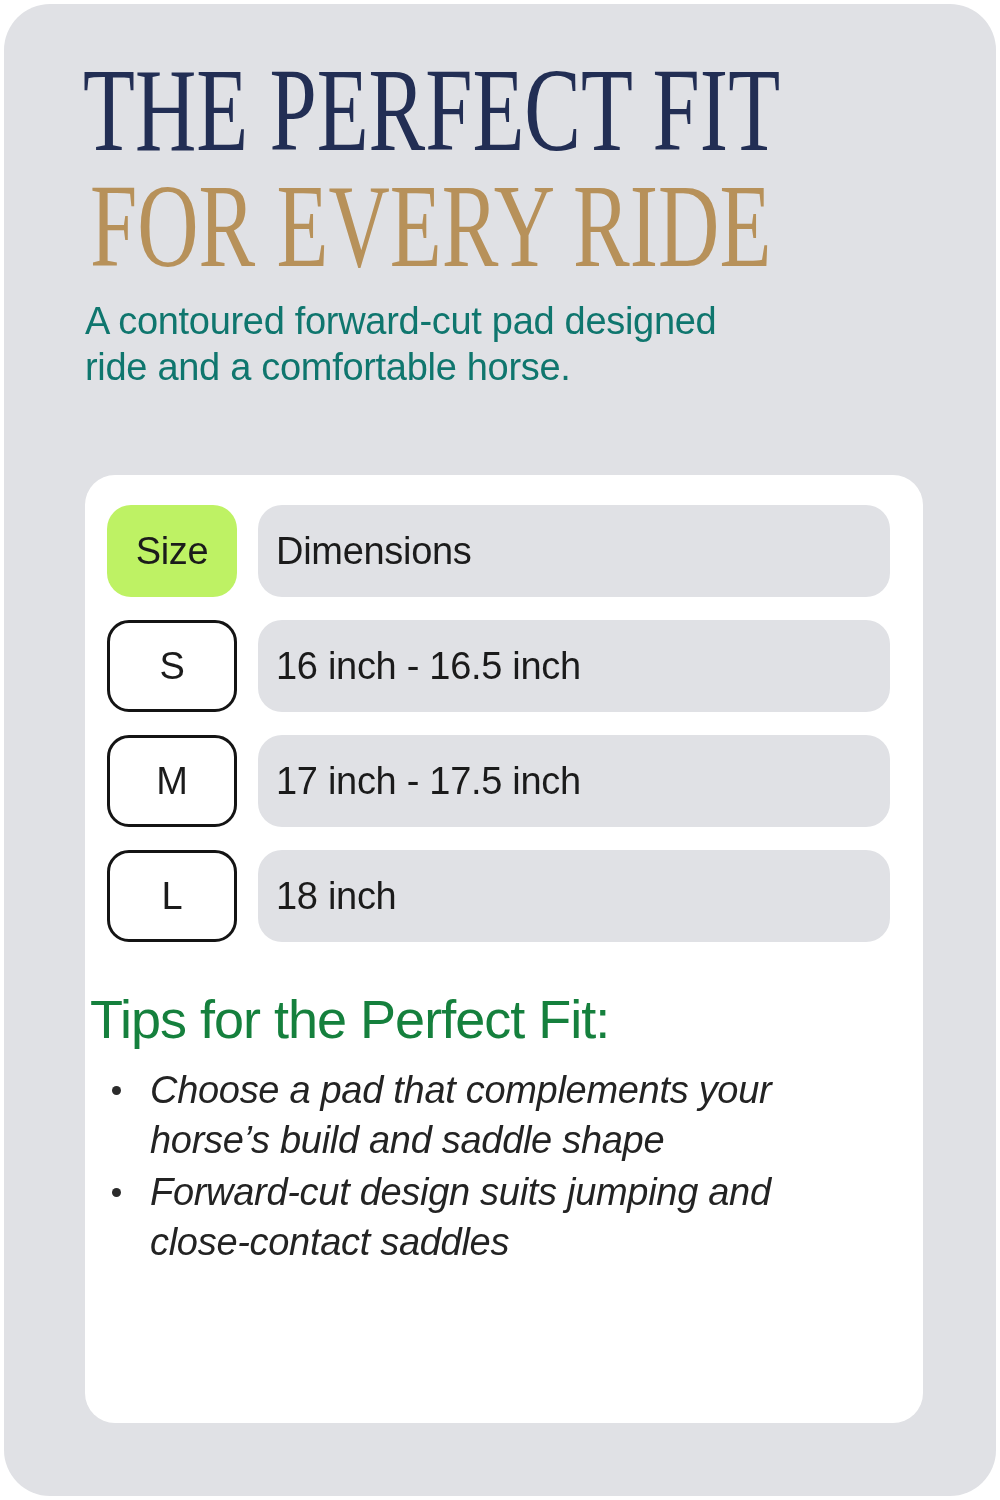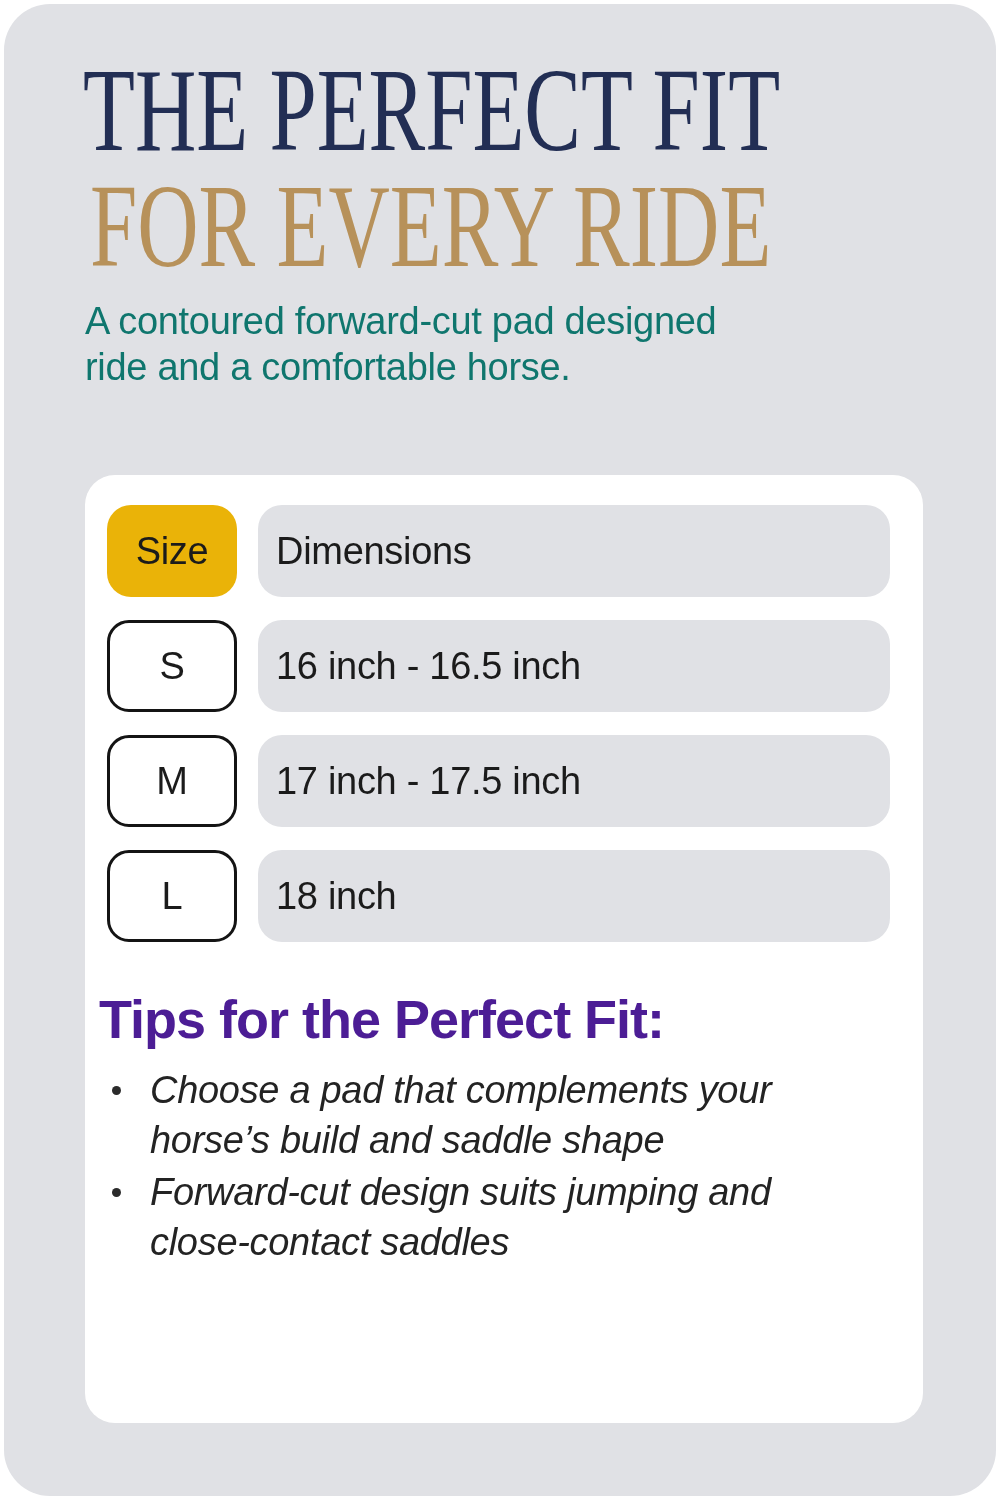--- a/index.html
+++ b/index.html
@@ -39,34 +39,34 @@
   .trow-header { top:30px; }
   .trow-s { top:145px; }
   .trow-m { top:260px; }
   .trow-l { top:375px; }
 
   .cell-size {
     width:130px; flex:0 0 130px; border-radius:24px;
     display:flex; align-items:center; justify-content:center;
     font-size:38px; color:#1b1b1b; letter-spacing:-0.3px;
   }
-  .cell-size.pill { background:#eab308; }
+  .cell-size.pill { background:#bef264; }
   .cell-size.box  { background:#ffffff; border:3px solid #141414; border-radius:22px; }
 
   .cell-dim {
     flex:1; background:#e0e1e5; border-radius:24px;
     display:flex; align-items:center; padding-left:18px;
     font-size:38px; color:#1b1b1b; letter-spacing:-0.3px;
   }
 
   
   .tips-heading {
-    position:absolute; left:99px; top:988px;
-    font-size:54px; line-height:62px; font-weight:700;
-    letter-spacing:-1px; color:#4c1d95; white-space:nowrap;
+    position:absolute; left:90px; top:988px;
+    font-size:54px; line-height:62px; font-weight:400;
+    letter-spacing:-1px; color:#15803d; white-space:nowrap;
   }
   .tips-list { position:absolute; left:103px; top:1065px; list-style:none; }
   .tips-list li { display:flex; margin-bottom:2px; }
   .bullet-dot {
     flex:0 0 9px; width:9px; height:9px; border-radius:50%;
     background:#2b2b2b; margin-top:21px; margin-left:9px;
   }
   .tip-text { margin-left:29px;font-style:italic; }
   .tip-text .line {
     font-size:38px; line-height:50px; font-weight:300;

